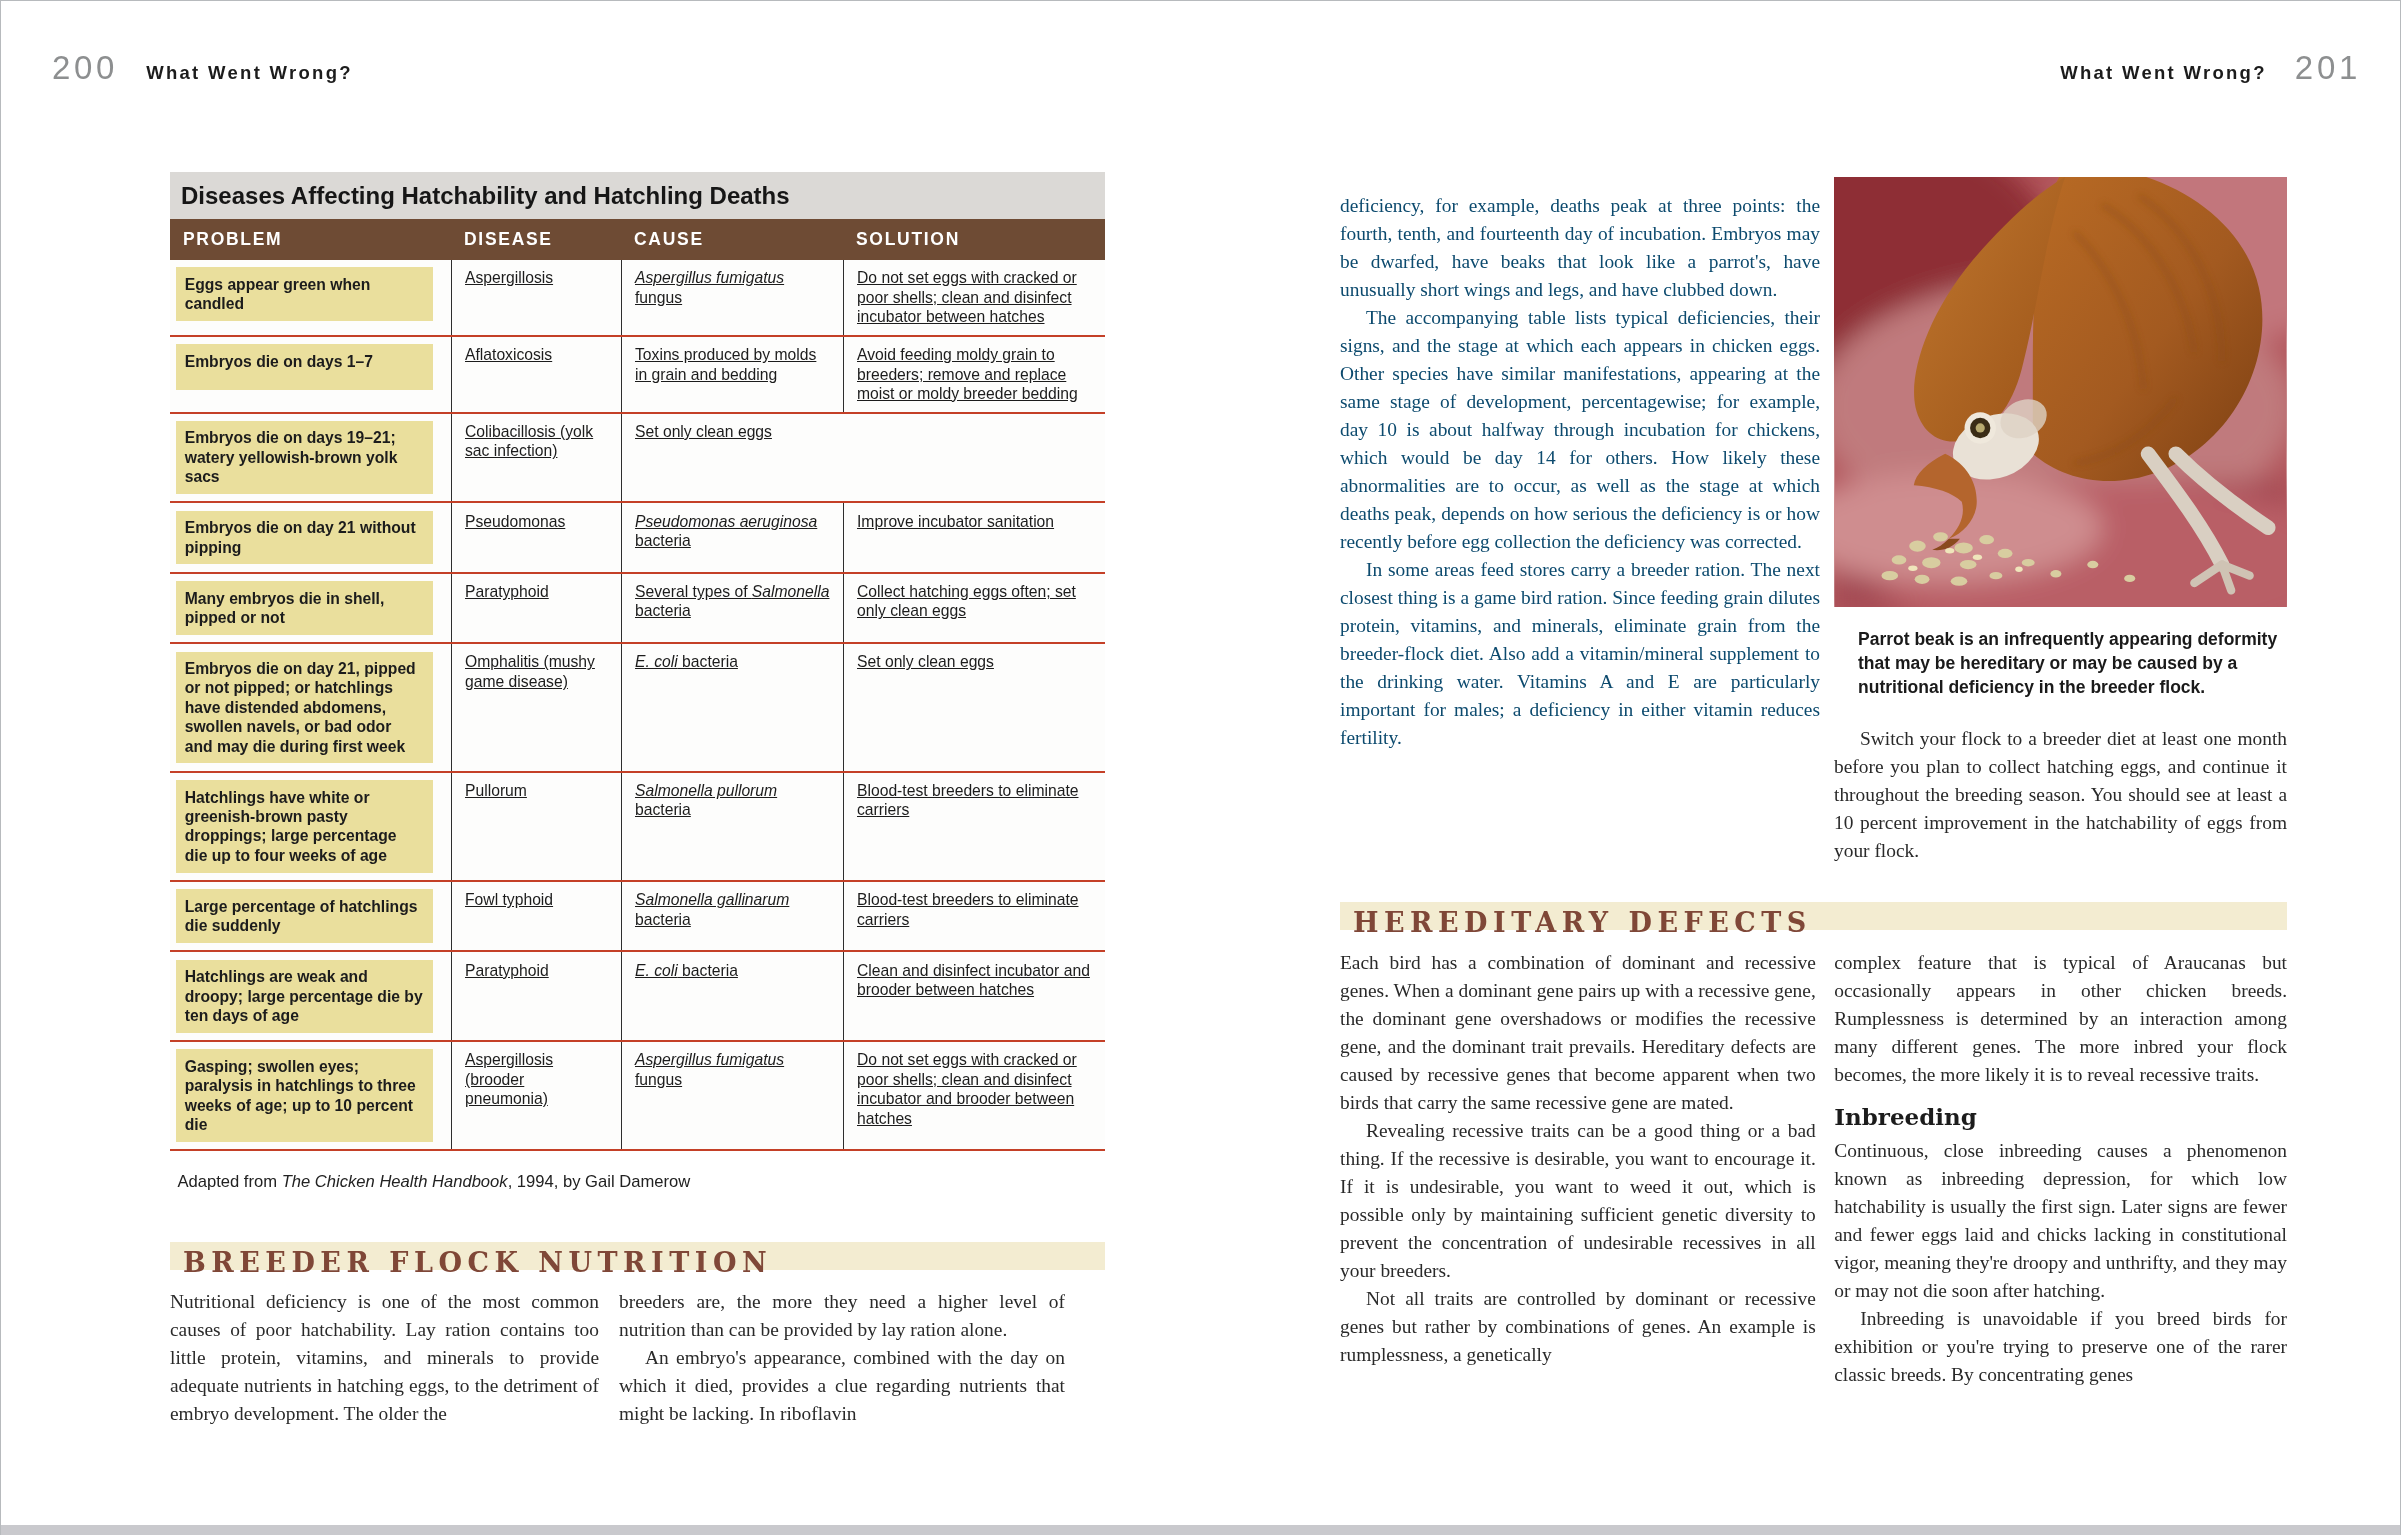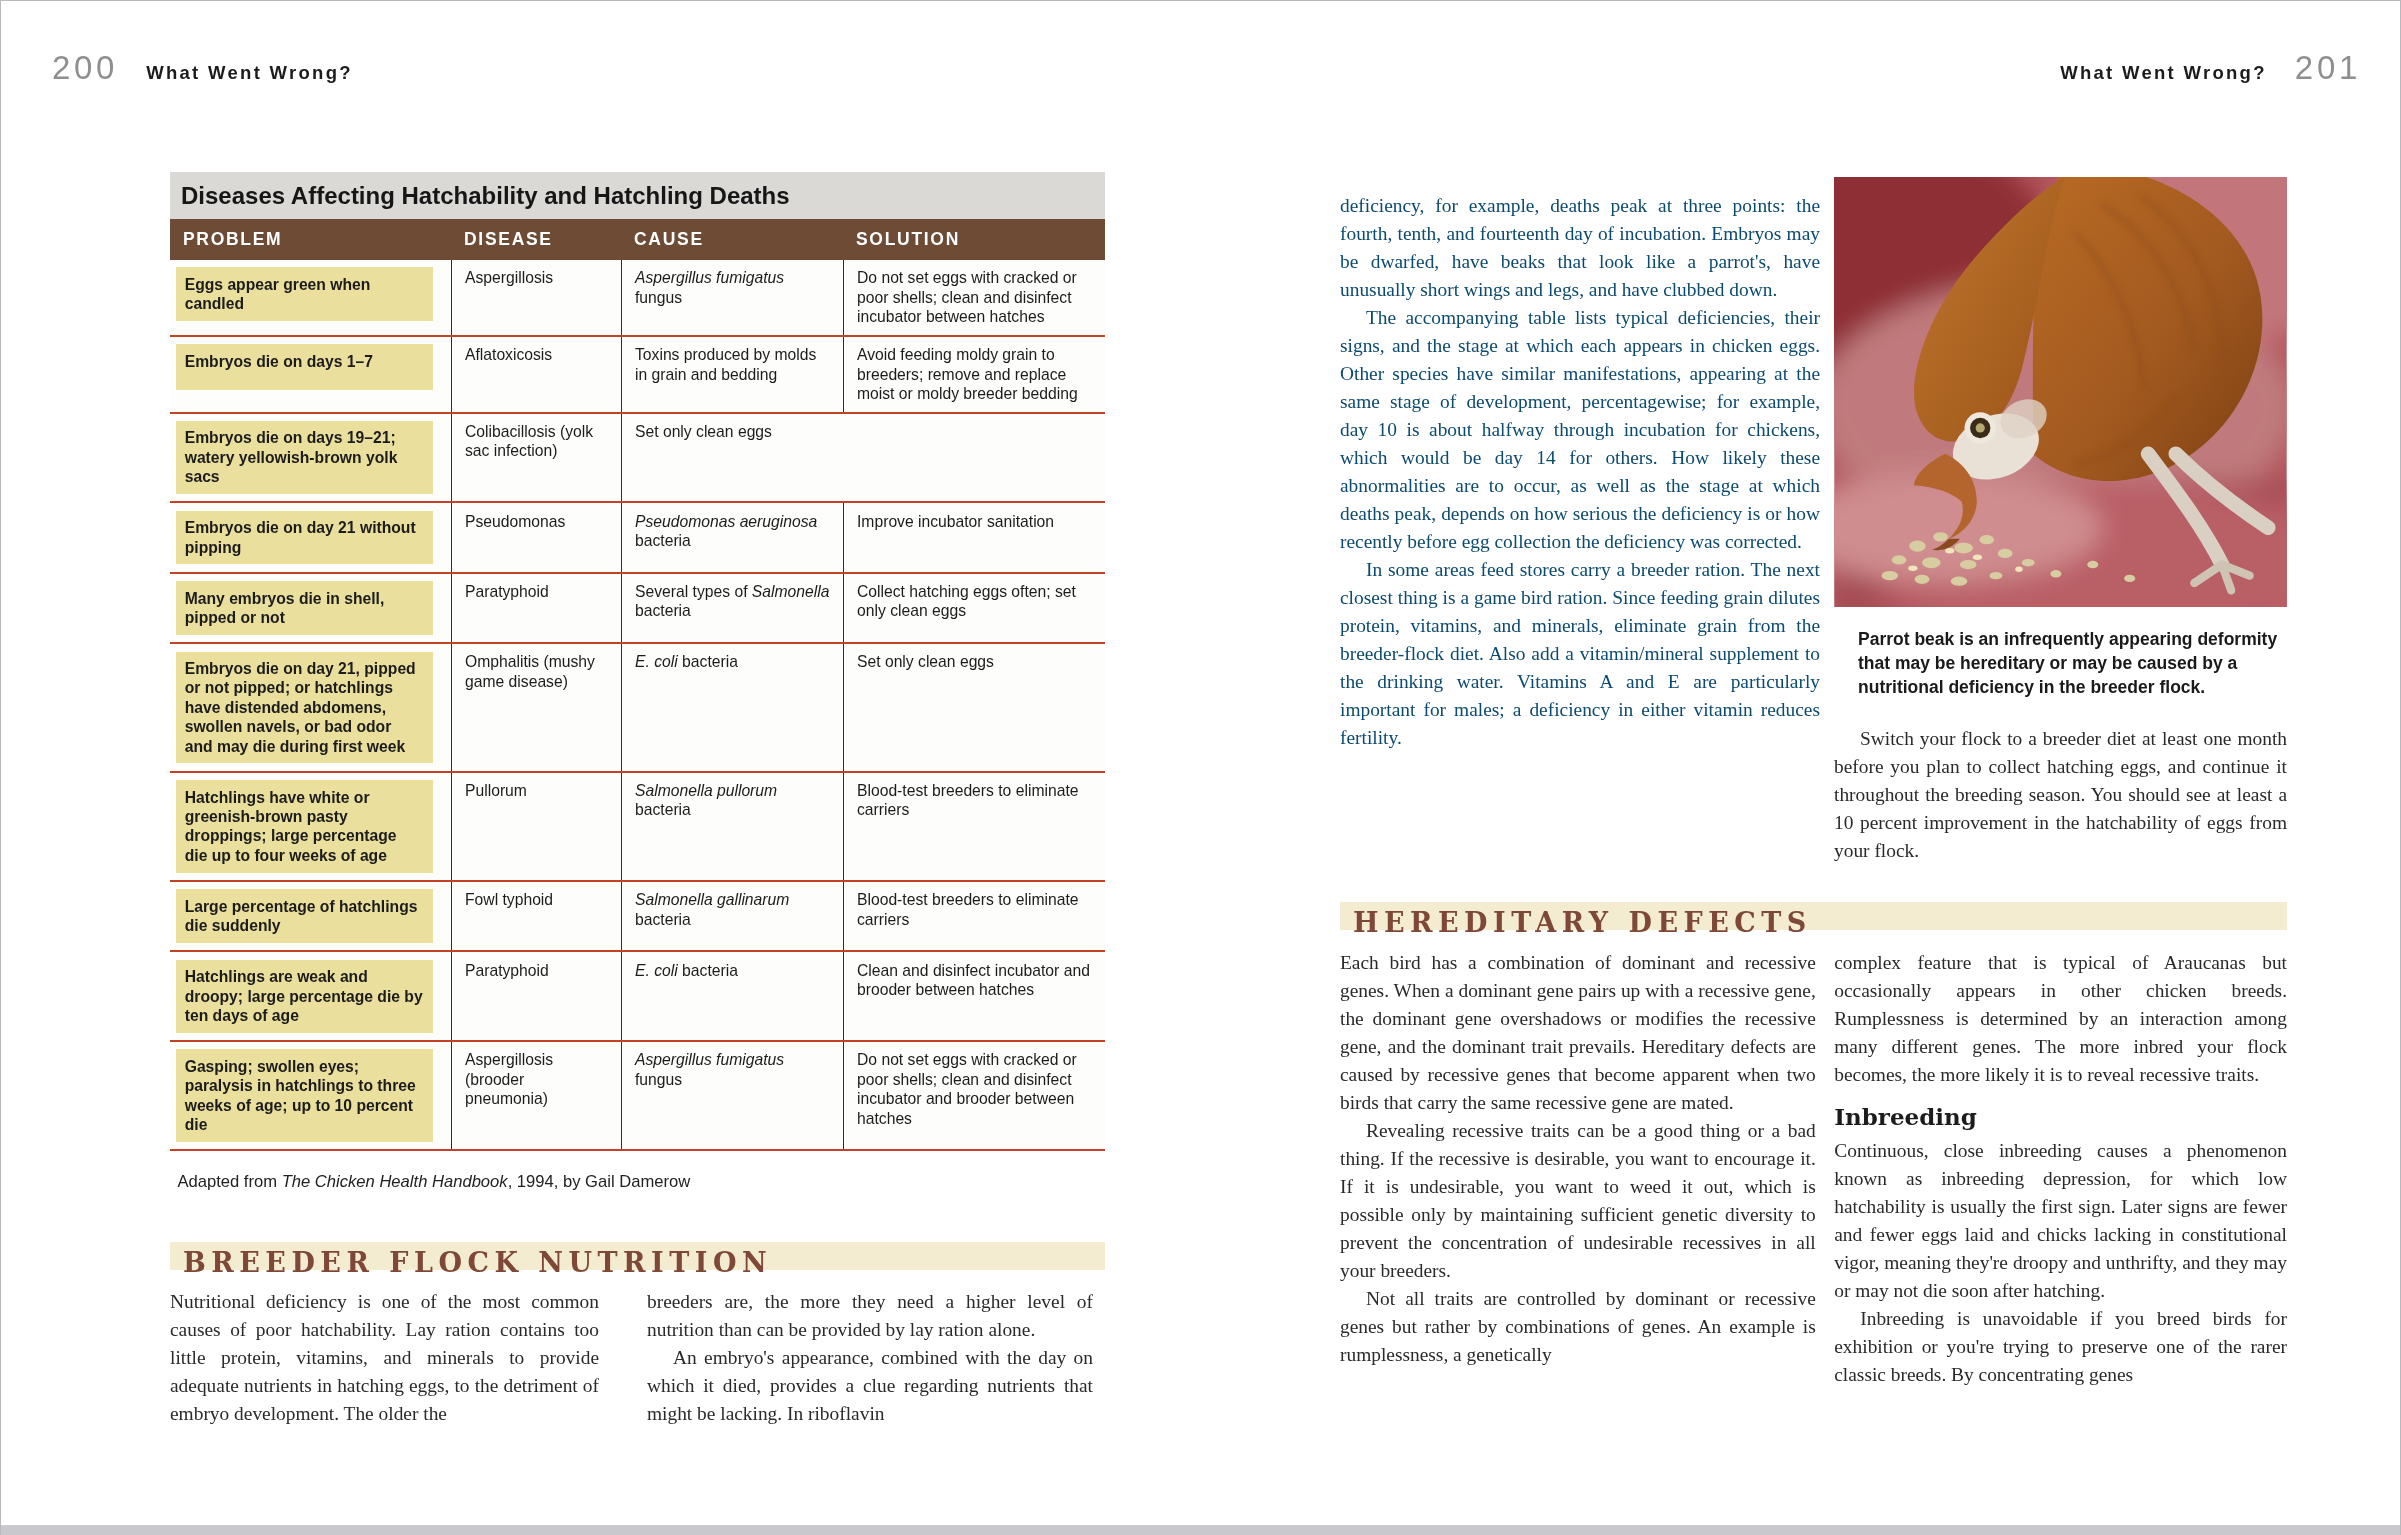--- a/index.html
+++ b/index.html
@@ -34,41 +34,41 @@
     color:#ffffff; letter-spacing:1.7px; padding-left:13px;
   }
   .trow {
     display:grid; grid-template-columns:281px 170px 222px 262px;
     border-bottom:2.8px solid #c44027; background:#fdfdfc;
   }
   .trow .cell {
     font-family:"Liberation Sans", sans-serif; font-size:15.7px; line-height:19.4px;
     color:#1c1c1c; padding:8.3px 11px 8.3px 13px;
   }
-  .trow .c-disease, .trow .c-cause, .trow .c-solution { border-left:1.8px solid #2e2e2e; }
+  .trow .c-disease, .trow .c-cause, .trow .c-solution { border-left:1.8px solid #2e2e2e;text-decoration:underline; }
   .trow .c-problem { padding:0; }
   .problem-box {
     margin:7.4px 18.5px 7.4px 5.5px; padding:7.4px 9.2px; background:#eadf9d;
     font-weight:bold; font-size:15.7px; line-height:19.4px; min-height:calc(100% - 44px);
   }
   .c-cause i { font-style:italic; }
 
   .footnote {
     margin-top:20.3px; padding-left:7.4px;
     font-family:"Liberation Sans", sans-serif; font-size:16.6px; color:#222;
   }
   .footnote i { font-style:italic; }
 
   .section-bar {
     background:#f3ecd1; height:28px; line-height:42px; padding-left:13px;
     font-family:"DejaVu Serif", serif; font-weight:bold; font-size:27px;
     letter-spacing:5.5px; color:#7f4737;
   }
   .nutrition-bar { margin-top:50px; }
-  .nutrition-cols { margin-top:18.5px; display:flex; gap:48px; }
+  .nutrition-cols { margin-top:18.5px; display:flex; gap:20px; }
   .ncol { width:429px; font-size:19.4px; line-height:28px; text-align:justify; color:#2a2a2a; }
   .ncol2 { width:446px; }
   .indent { text-indent:26px; margin:0; }
   .noindent { text-indent:0; margin:0; }
 
   
   .right-page { position:absolute; left:1339px; top:171px; width:947px; }
   .rp-col1 { position:absolute; left:0; top:20px; width:480px; font-size:19.4px; line-height:28px; text-align:justify; color:#0c4a6e; }
   .photo-block { position:absolute; left:494px; top:4.6px; width:453px; }
   .photo-frame { width:453px; height:430px; overflow:hidden; }

